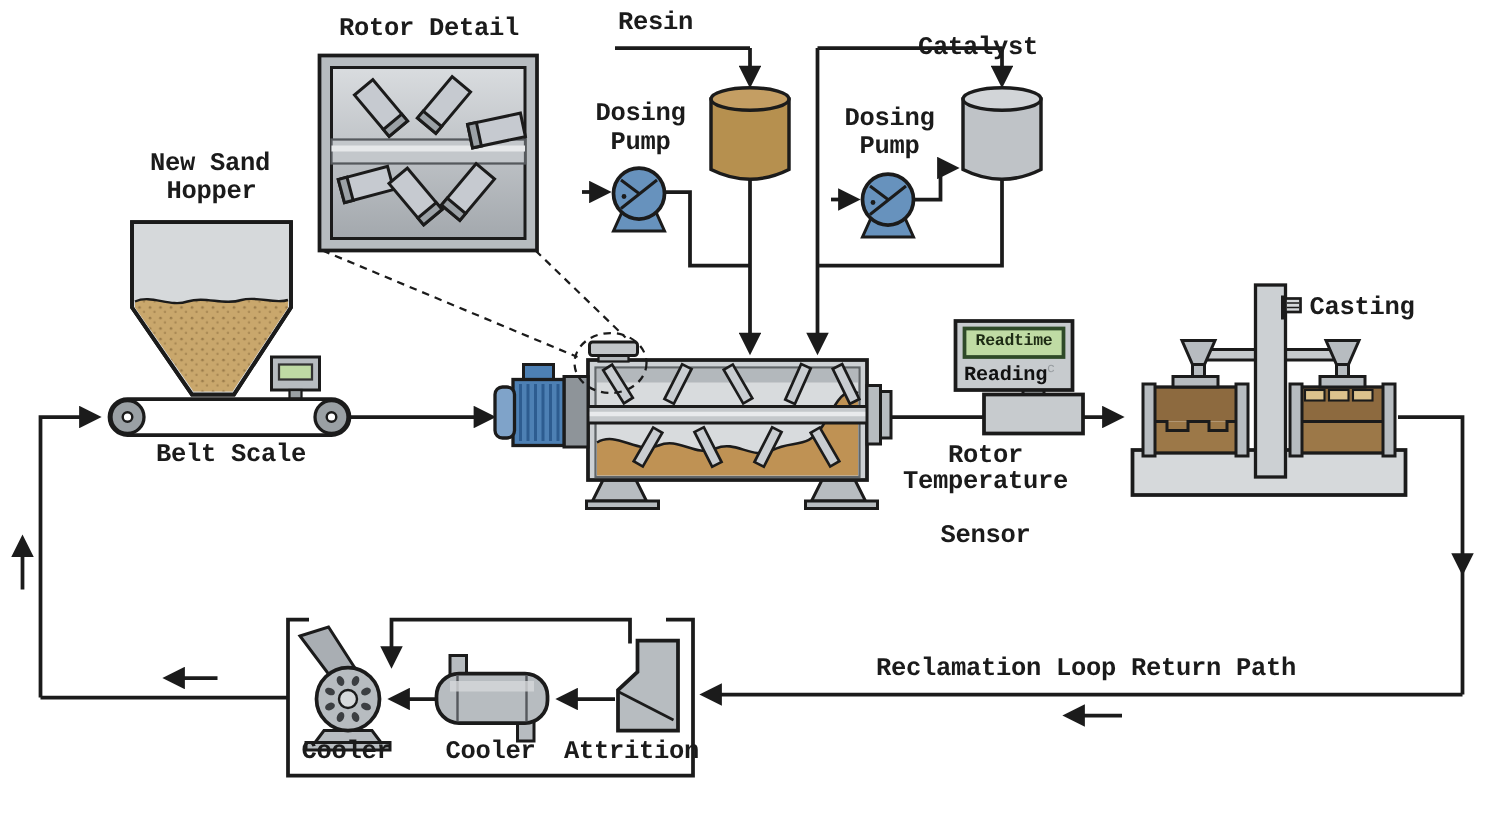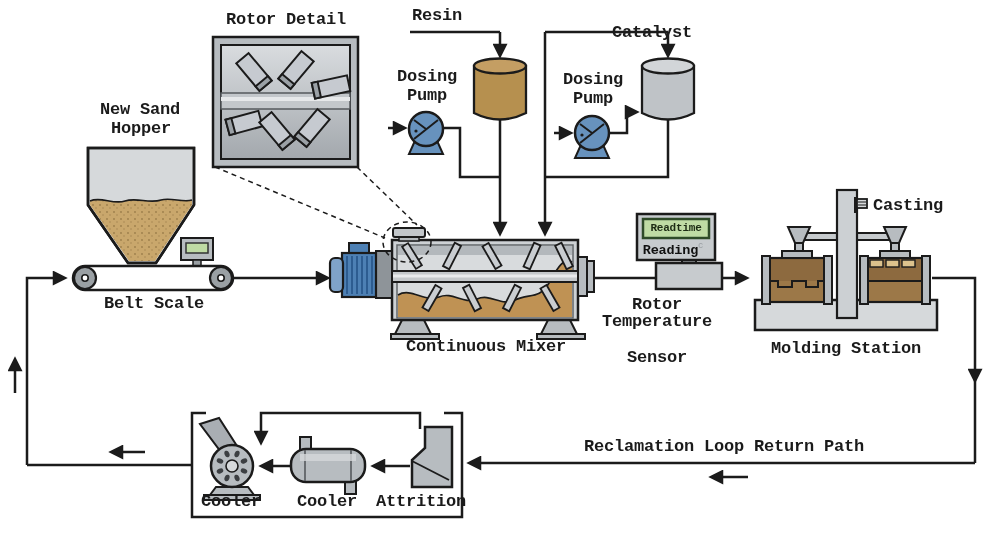--- a/index.html
+++ b/index.html
@@ -271,26 +271,24 @@
 <div class="lbl c" style="left:286px;top:10px">Rotor Detail</div>
 <div class="lbl c" style="left:437px;top:6px">Resin</div>
 <div class="lbl c" style="left:652px;top:23px">Catalyst</div>
 <div class="lbl c" style="left:427px;top:67px">Dosing</div>
 <div class="lbl c" style="left:427px;top:86px">Pump</div>
 <div class="lbl c" style="left:593px;top:70px">Dosing</div>
 <div class="lbl c" style="left:593px;top:89px">Pump</div>
 <div class="lbl c" style="left:140px;top:100px">New Sand</div>
 <div class="lbl c" style="left:141px;top:119px">Hopper</div>
 <div class="lbl c" style="left:154px;top:294px">Belt Scale</div>
-<div class="lbl c" style="left:486px;top:337px">Continuous Mixer</div>
 <div class="lbl c" style="left:657px;top:295px">Rotor</div>
 <div class="lbl c" style="left:657px;top:312px">Temperature</div>
 <div class="lbl c" style="left:657px;top:348px">Sensor</div>
 <div class="lbl" style="left:873px;top:196px">Casting</div>
-<div class="lbl c" style="left:846px;top:339px">Molding Station</div>
 <div class="lbl c" style="left:724px;top:437px">Reclamation Loop Return Path</div>
 <div class="lbl c" style="left:231px;top:492px">Cooler</div>
 <div class="lbl c" style="left:327px;top:492px">Cooler</div>
 <div class="lbl c" style="left:421px;top:492px">Attrition</div>
 
 <div class="screen-txt" id="readtime" style="left:676px;top:222px">Readtime</div>
 <div class="screen-txt" id="reading" style="left:673px;top:241px"><span>Reading</span><sup>c</sup></div>
 
 </div>
 

